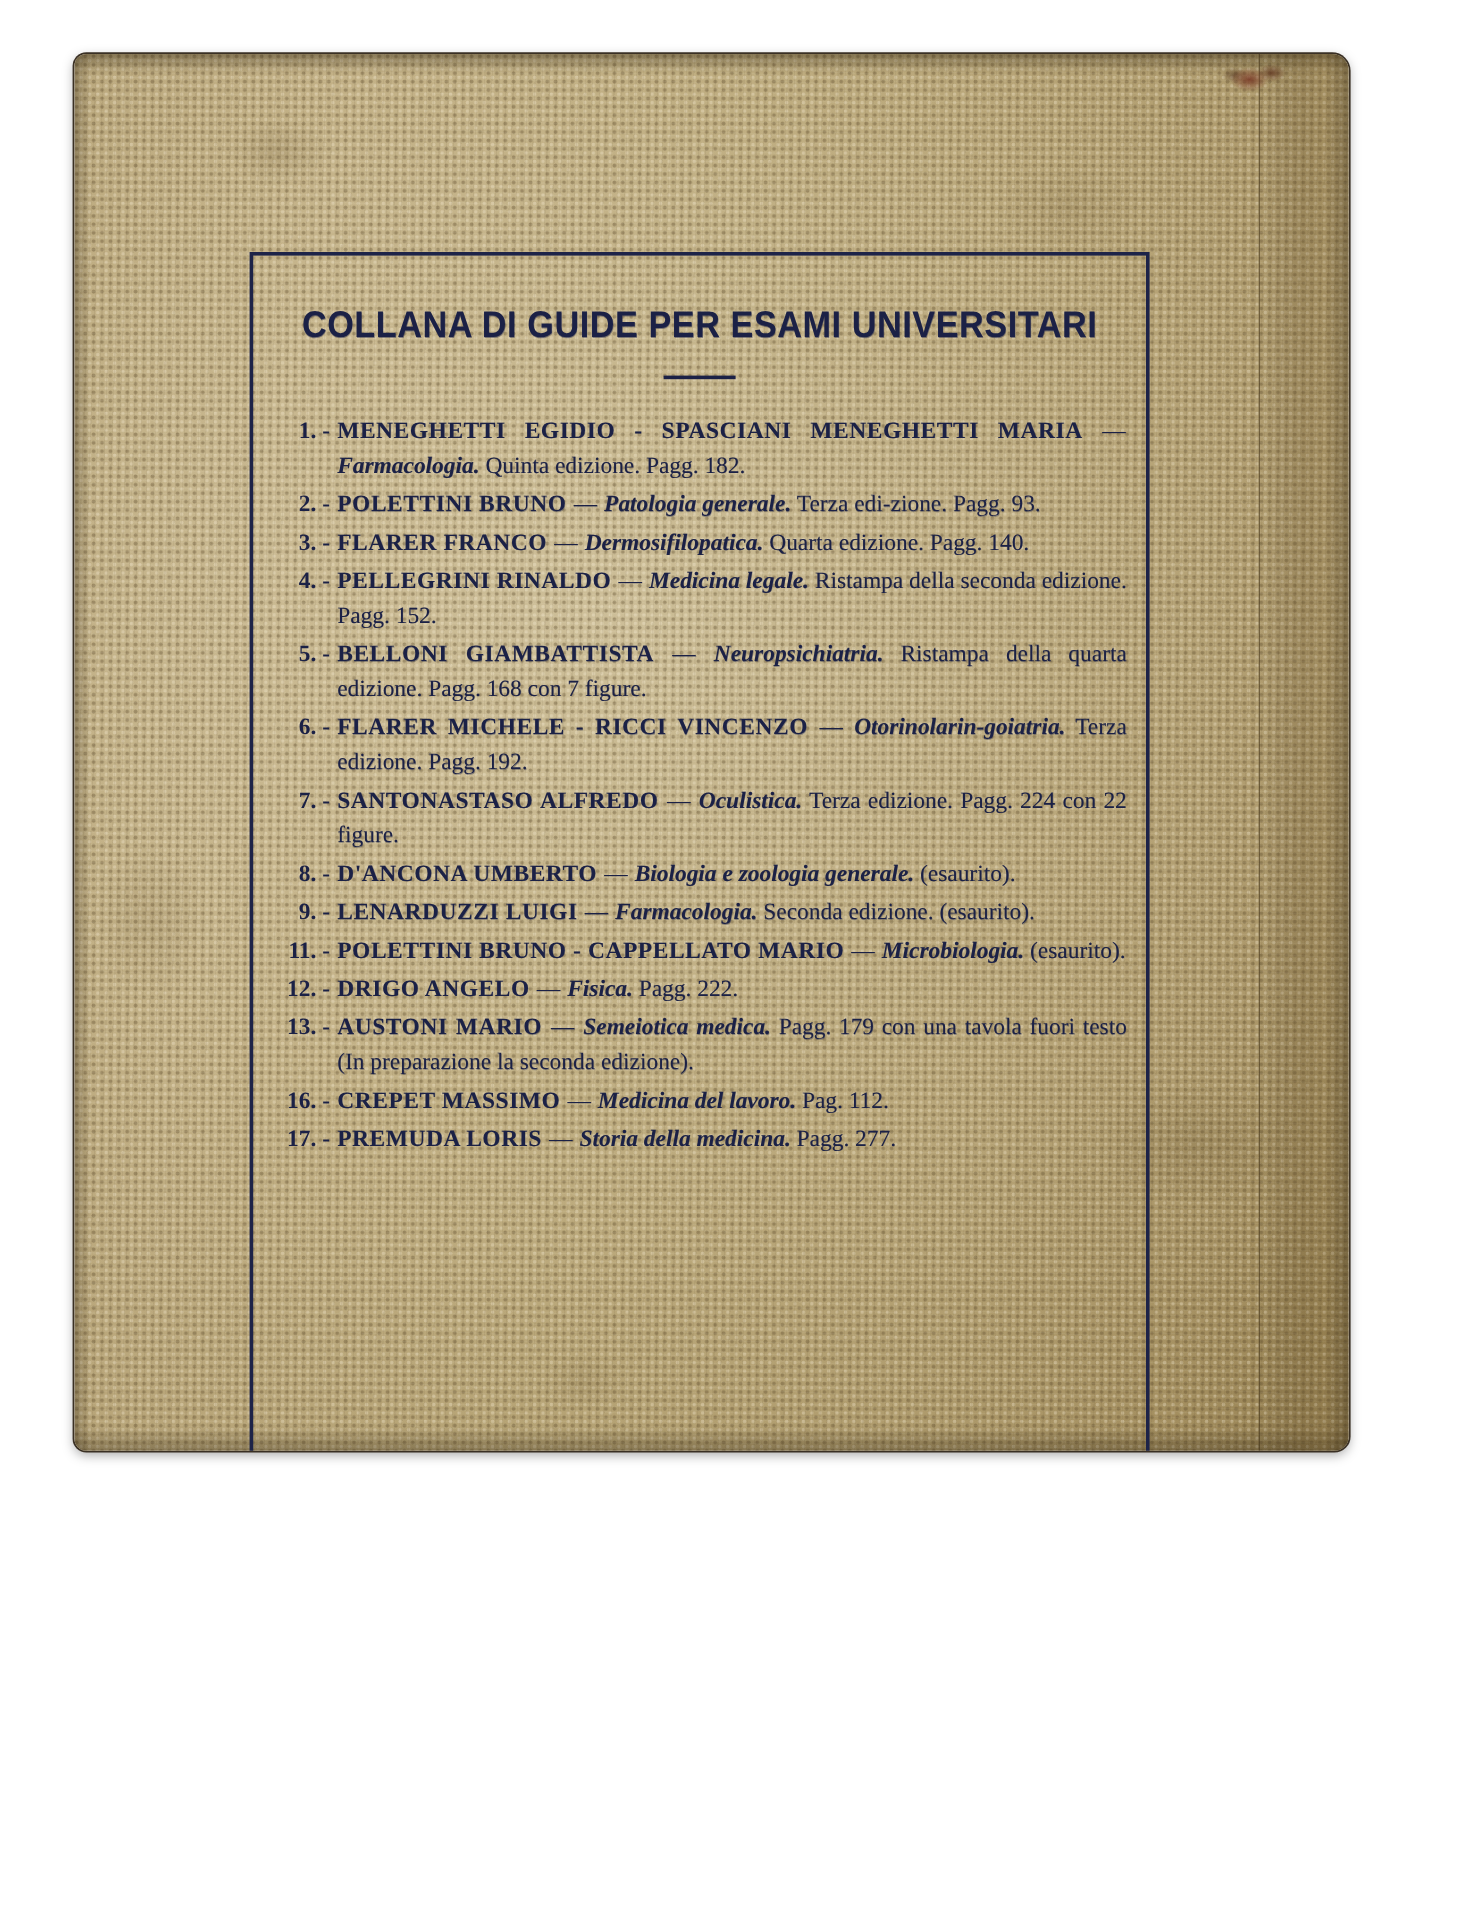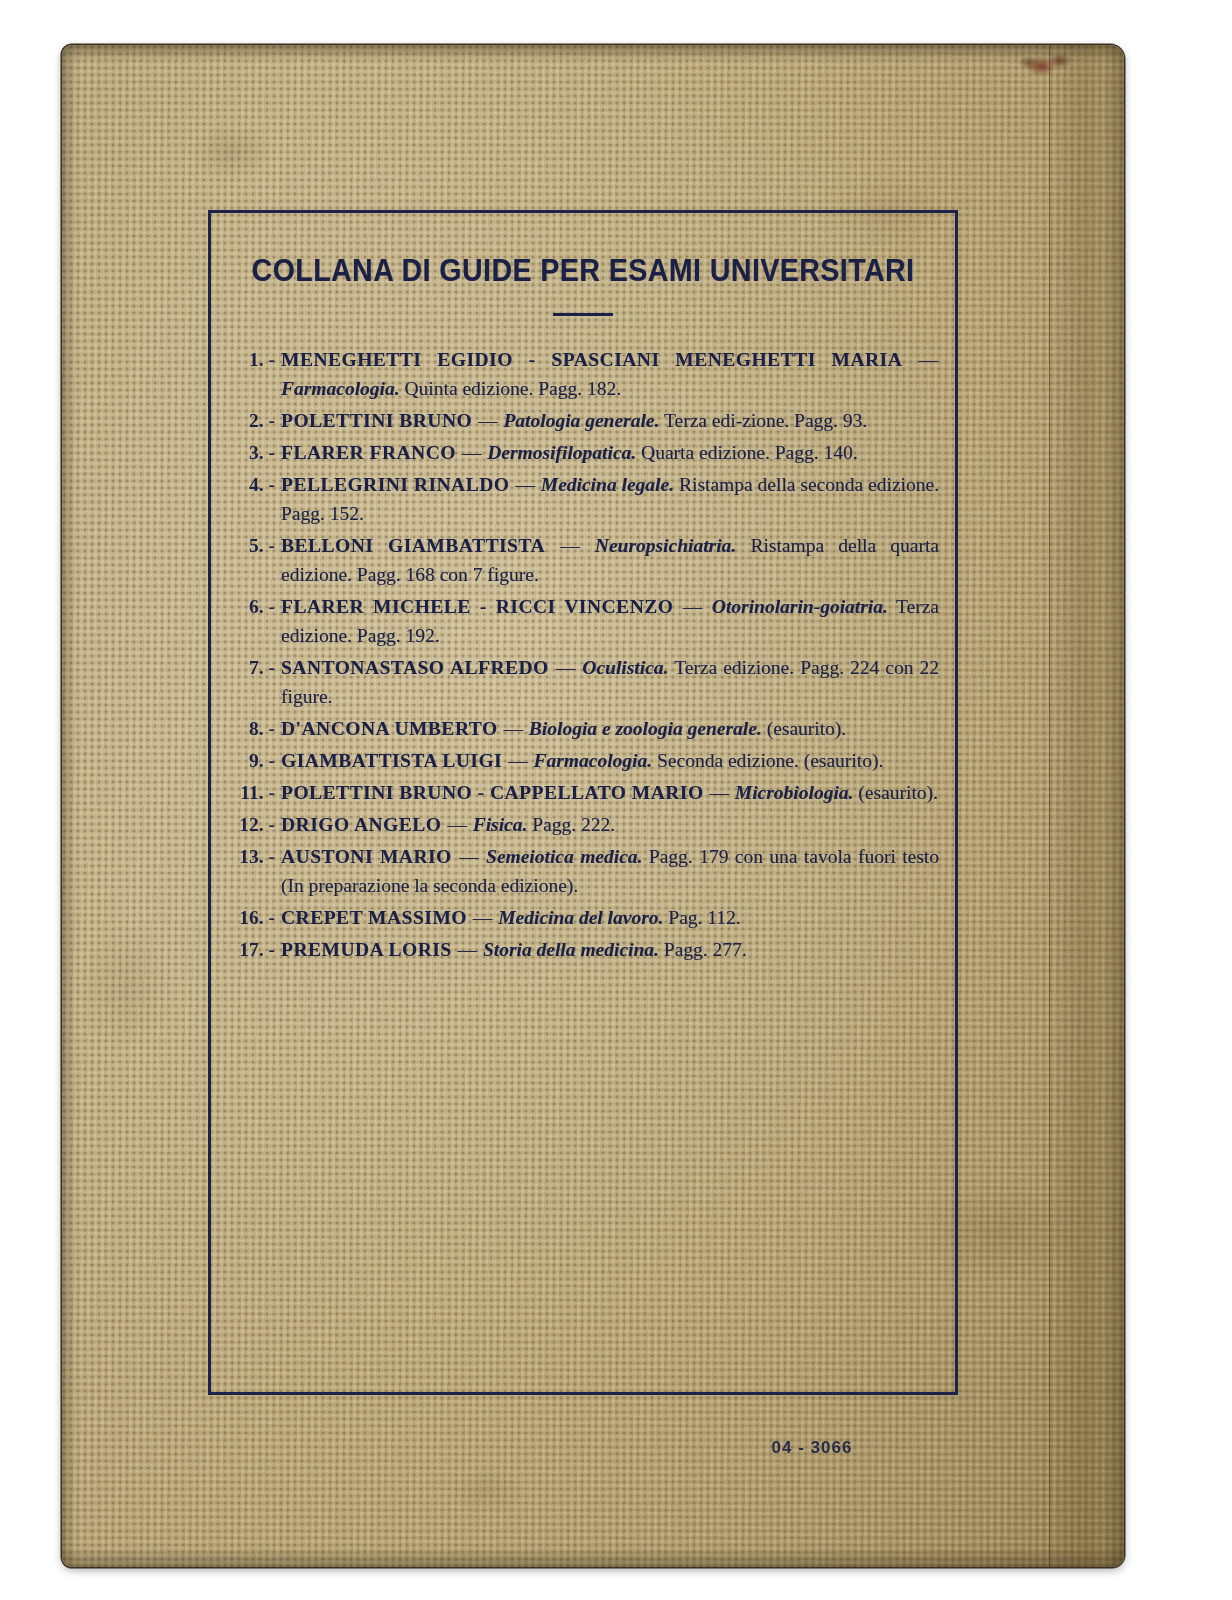--- a/index.html
+++ b/index.html
@@ -14,21 +14,21 @@
     overflow: hidden;
     font-family: "Liberation Serif", serif;
   }
 
   
   #book {
     position: absolute;
     left: 62px;
     top: 45px;
     width: 1062px;
-    height: 1522px;
+    height: 1164px;
     border-radius: 10px 14px 12px 10px;
     background:
       
       radial-gradient(125% 105% at 42% 40%,
           rgba(255,250,235,0.30) 0%,
           rgba(255,248,230,0.10) 38%,
           rgba(90,70,35,0.06) 66%,
           rgba(70,52,22,0.26) 100%),
       linear-gradient(100deg,
           #b9a679 0%, #bdaa7d 18%, #b7a474 45%,
@@ -267,21 +267,21 @@
           <li class="entry">
             <span class="num">7. -</span>
             <span class="body"><span class="sc">SANTONASTASO ALFREDO</span> <span class="dash">—</span> <span class="ti">Oculistica.</span> <span>Terza edizione. Pagg. 224 con 22 figure.</span></span>
           </li>
           <li class="entry">
             <span class="num">8. -</span>
             <span class="body"><span class="sc">D'ANCONA UMBERTO</span> <span class="dash">—</span> <span class="ti">Biologia e zoologia generale.</span> <span>(esaurito).</span></span>
           </li>
           <li class="entry">
             <span class="num">9. -</span>
-            <span class="body"><span class="sc">GIAMBATTISTA LUIGI</span> <span class="dash">—</span> <span class="ti">Farmacologia.</span> <span>Seconda edizione. (esaurito).</span></span>
+            <span class="body"><span class="sc">LENARDUZZI LUIGI</span> <span class="dash">—</span> <span class="ti">Farmacologia.</span> <span>Seconda edizione. (esaurito).</span></span>
           </li>
           <li class="entry">
             <span class="num">11. -</span>
             <span class="body"><span class="sc">POLETTINI BRUNO - CAPPELLATO MARIO</span> <span class="dash">—</span> <span class="ti">Microbiologia.</span> <span>(esaurito).</span></span>
           </li>
           <li class="entry">
             <span class="num">12. -</span>
             <span class="body"><span class="sc">DRIGO ANGELO</span> <span class="dash">—</span> <span class="ti">Fisica.</span> <span>Pagg. 222.</span></span>
           </li>
           <li class="entry">

